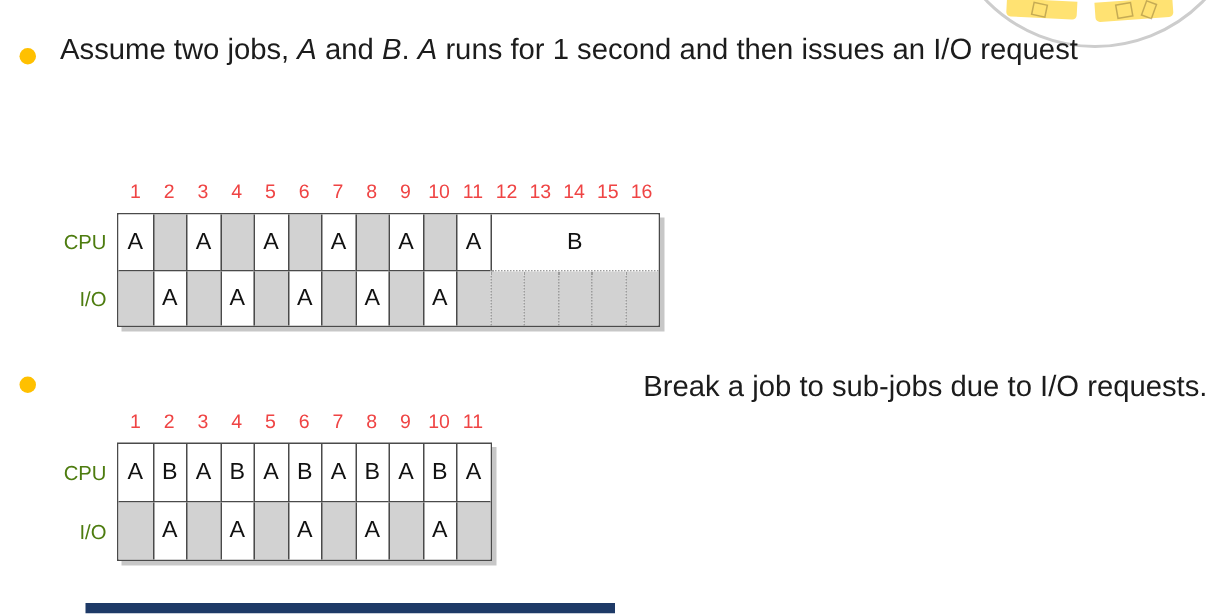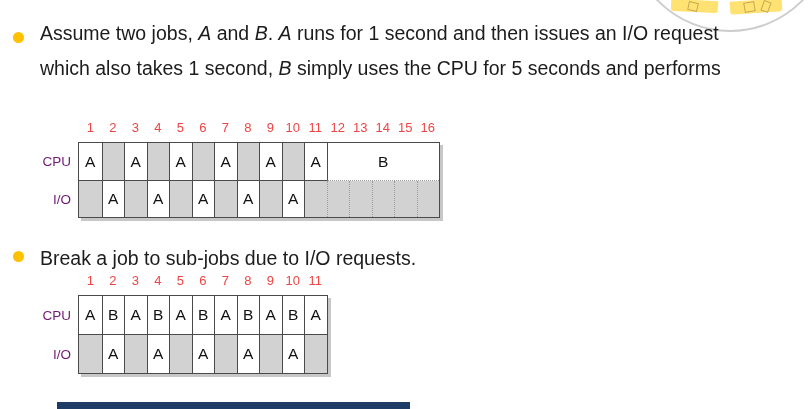--- a/index.html
+++ b/index.html
@@ -17,34 +17,34 @@
   .seal-m1{left:688px;top:2px;width:8px;height:7px;transform:rotate(12deg);}
   .seal-m2{left:744px;top:2px;width:9px;height:8px;transform:rotate(-10deg);}
   .seal-m3{left:762px;top:1px;width:6px;height:9px;transform:rotate(20deg);}
 
   
   .bullet-dot{position:absolute;width:11px;height:11px;border-radius:50%;}
   .dot1{left:13px;top:32px;}
   .dot2{left:13px;top:251px;}
   .btext{position:absolute;left:40px;font-size:19.5px;line-height:35px;letter-spacing:0;}
   .btext1{top:16px;width:765px;}
-  .btext2{top:241px;width:765px;}
+  .btext2{top:241px;width:765px;text-align:right;}
   .tline{white-space:nowrap;}
   .it{font-style:italic;}
 
   
   .diagram{position:absolute;left:23px;}
   .diag1{top:120px;}
   .diag2{top:273px;}
   .ticks{padding-left:56px;height:22px;font-size:13px;color:#ef4444;}
   .tick{display:inline-block;width:22.5px;text-align:center;}
   .dbody{display:flex;}
   .labels{width:55px;display:flex;flex-direction:column;}
   .rowlabel{display:flex;align-items:center;justify-content:flex-end;
-    padding-right:7px;font-size:13.5px;color:#701a75;}
+    padding-right:7px;font-size:13.5px;color:#4d7c0f;}
   .grid{border:1px solid #4a4a4a;box-shadow:3px 3px 0 rgba(0,0,0,.22);background:#fff;}
   .grow{display:flex;}
   .diag1 .grow.r0 .cell,.diag1 .grow.r0{height:38px;}
   .diag1 .grow.r1 .cell,.diag1 .grow.r1{height:36px;}
   .diag2 .grow.r0 .cell,.diag2 .grow.r0{height:39px;}
   .diag2 .grow.r1 .cell,.diag2 .grow.r1{height:38px;}
   .diag1 .rowlabel.r0{height:39px;}
   .diag1 .rowlabel.r1{height:37px;}
   .diag2 .rowlabel.r0{height:40px;}
   .diag2 .rowlabel.r1{height:39px;}
@@ -67,21 +67,20 @@
   <div class="seal-y seal-y1"></div>
   <div class="seal-y seal-y2"></div>
   <div class="seal-mark seal-m1"></div>
   <div class="seal-mark seal-m2"></div>
   <div class="seal-mark seal-m3"></div>
 </div>
 
 <div class="bullet-dot dot1" style="background: rgb(255, 192, 0);"></div>
 <div class="btext btext1" id="bullet1">
     <div class="tline"><span>Assume two jobs, </span><span class="it">A</span><span> and </span><span class="it">B</span><span>. </span><span class="it">A</span><span> runs for 1 second and then issues an I/O request</span></div>
-    <div class="tline"><span>which also takes 1 second, </span><span class="it">B</span><span> simply uses the CPU for 5 seconds and performs</span></div>
   </div>
 
 <div class="diagram diag1" id="diagram1">
   <div class="ticks"><span class="tick">1</span><span class="tick">2</span><span class="tick">3</span><span class="tick">4</span><span class="tick">5</span><span class="tick">6</span><span class="tick">7</span><span class="tick">8</span><span class="tick">9</span><span class="tick">10</span><span class="tick">11</span><span class="tick">12</span><span class="tick">13</span><span class="tick">14</span><span class="tick">15</span><span class="tick">16</span></div>
   <div class="dbody">
     <div class="labels">
         <div class="rowlabel r0">CPU</div>
         <div class="rowlabel r1">I/O</div>
       </div>
     <div class="grid">

